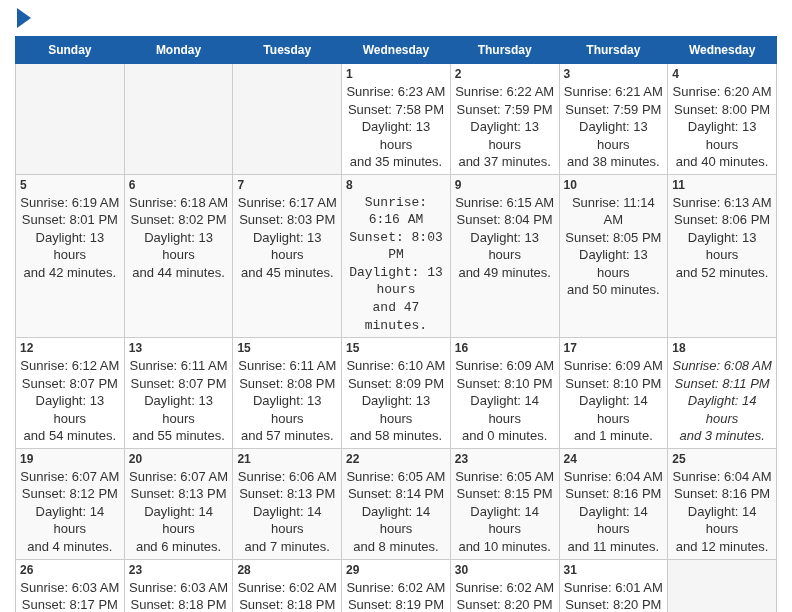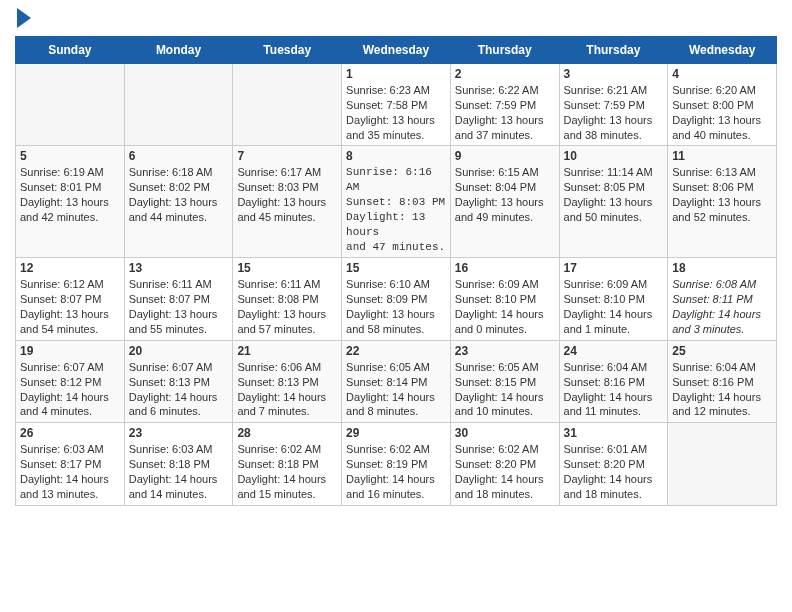--- a/index.html
+++ b/index.html
@@ -90,23 +90,24 @@
       background: #f9f9f9;
     }
     .day-num {
       font-size: 12px;
       font-weight: bold;
       color: #333;
       display: block;
       margin-bottom: 2px;
     }
     .day-info {
-      font-size: 11px;
+      font-size: 13px;
       color: #333;
       line-height: 1.35;
+      text-align: center;
     }
   </style>
 </head>
 <body>
 
 <div class="container">
   <div class="header">
     <div class="logo">
       <div class="logo-text">
         <span class="logo-general"></span>

